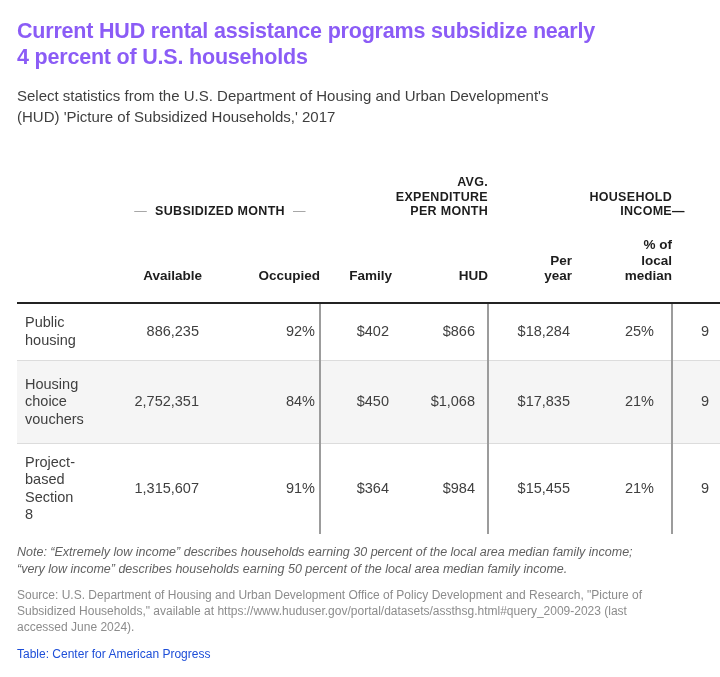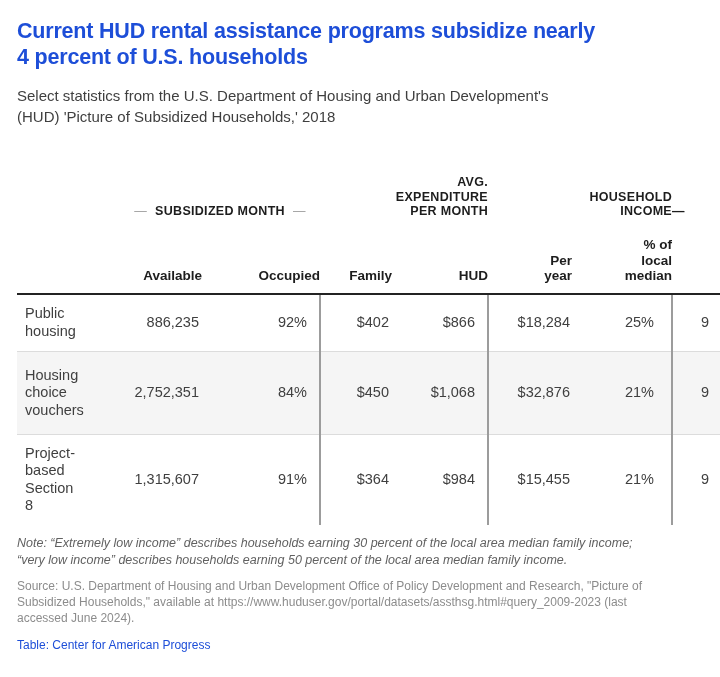--- a/index.html
+++ b/index.html
@@ -7,21 +7,21 @@
     width: 720px; height: 677px;
     background: #ffffff;
     overflow: hidden;
     font-family: "Liberation Sans", "DejaVu Sans", sans-serif;
   }
   .page { width: 720px; height: 677px; position: relative; }
 
   .title {
     margin: 18px 17px 0;
     font-size: 21.5px; line-height: 1.21;
-    font-weight: 700; color: #1d4ed8;
+    font-weight: 700; color: #8b5cf6;
     letter-spacing: -0.2px;
   }
   .title span { display: block; }
 
   .subtitle {
     margin: 15px 17px 0;
     font-size: 15px; line-height: 1.4;
     color: #3f3f3f; font-weight: 400;
   }
   .subtitle span { display: block; }
@@ -58,42 +58,42 @@
   th.g-income { text-align: right; padding-right: 13px; }
   th.g-clip   { text-align: left; padding-left: 28px; color: #9a9a9a; font-weight: 400; }
   .g-dash { color: #9a9a9a; font-weight: 400; padding: 0 8px; }
 
   tr.sub-row th {
     vertical-align: bottom;
     text-align: right;
     font-size: 13.5px; font-weight: 700;
     color: #1d1d1d;
     line-height: 1.15;
-    padding: 18px 0 9px;
+    padding: 18px 0 18px;
     white-space: pre-line;
     border-bottom: 2.5px solid #232323;
   }
   th.s-avail { padding-right: 3px; }
   th.s-occ   { padding-right: 16px; }
   th.s-fam   { padding-right: 3px; }
   th.s-hud   { padding-right: 12px; }
   th.s-yr    { padding-right: 2px; }
   th.s-med   { padding-right: 17px; }
   th.s-clip  { text-align: left; padding-left: 28px; }
 
   tbody td {
     font-size: 14.5px;
     color: #3f3f3f;
     vertical-align: middle;
     text-align: right;
     line-height: 1.2;
   }
   td.label { text-align: left; padding-left: 8px; white-space: pre-line; }
   td.v-avail { padding-right: 3px; }
-  td.v-occ   { padding-right: 12px; }
+  td.v-occ   { padding-right: 4px; }
   td.v-fam   { padding-right: 3px; }
   td.v-hud   { padding-right: 12px; }
   td.v-yr    { padding-right: 2px; }
   td.v-med   { padding-right: 17px; }
   td.v-clip  { text-align: left; padding-left: 28px; }
 
   td.div-r { border-right: 2px solid #9c9c9c; }
 
   tr.row-1 td { height: 58px; }
   tr.row-2 td { height: 83px; }
@@ -123,21 +123,21 @@
 
 <div class="page">
 
   <h1 class="title">
     <span>Current HUD rental assistance programs subsidize nearly</span>
     <span>4 percent of U.S. households</span>
   </h1>
 
   <p class="subtitle">
     <span>Select statistics from the U.S. Department of Housing and Urban Development's</span>
-    <span>(HUD) 'Picture of Subsidized Households,' 2018</span>
+    <span>(HUD) 'Picture of Subsidized Households,' 2017</span>
   </p>
 
   <table class="data">
     <colgroup>
       <col class="c-label">
         <col class="c-avail">
         <col class="c-occ">
       <col class="c-fam">
         <col class="c-hud">
       <col class="c-yr">
@@ -183,21 +183,21 @@
         <td class="v-clip">9</td>
       </tr>
       <tr class="row-2 stripe sep">
         <td class="label">Housing
 choice
 vouchers</td>
         <td class="v-avail">2,752,351</td>
         <td class="v-occ div-r">84%</td>
         <td class="v-fam">$450</td>
         <td class="v-hud div-r">$1,068</td>
-        <td class="v-yr">$32,876</td>
+        <td class="v-yr">$17,835</td>
         <td class="v-med div-r">21%</td>
         <td class="v-clip">9</td>
       </tr>
       <tr class="row-3 sep">
         <td class="label">Project-
 based
 Section
 8</td>
         <td class="v-avail">1,315,607</td>
         <td class="v-occ div-r">91%</td>

